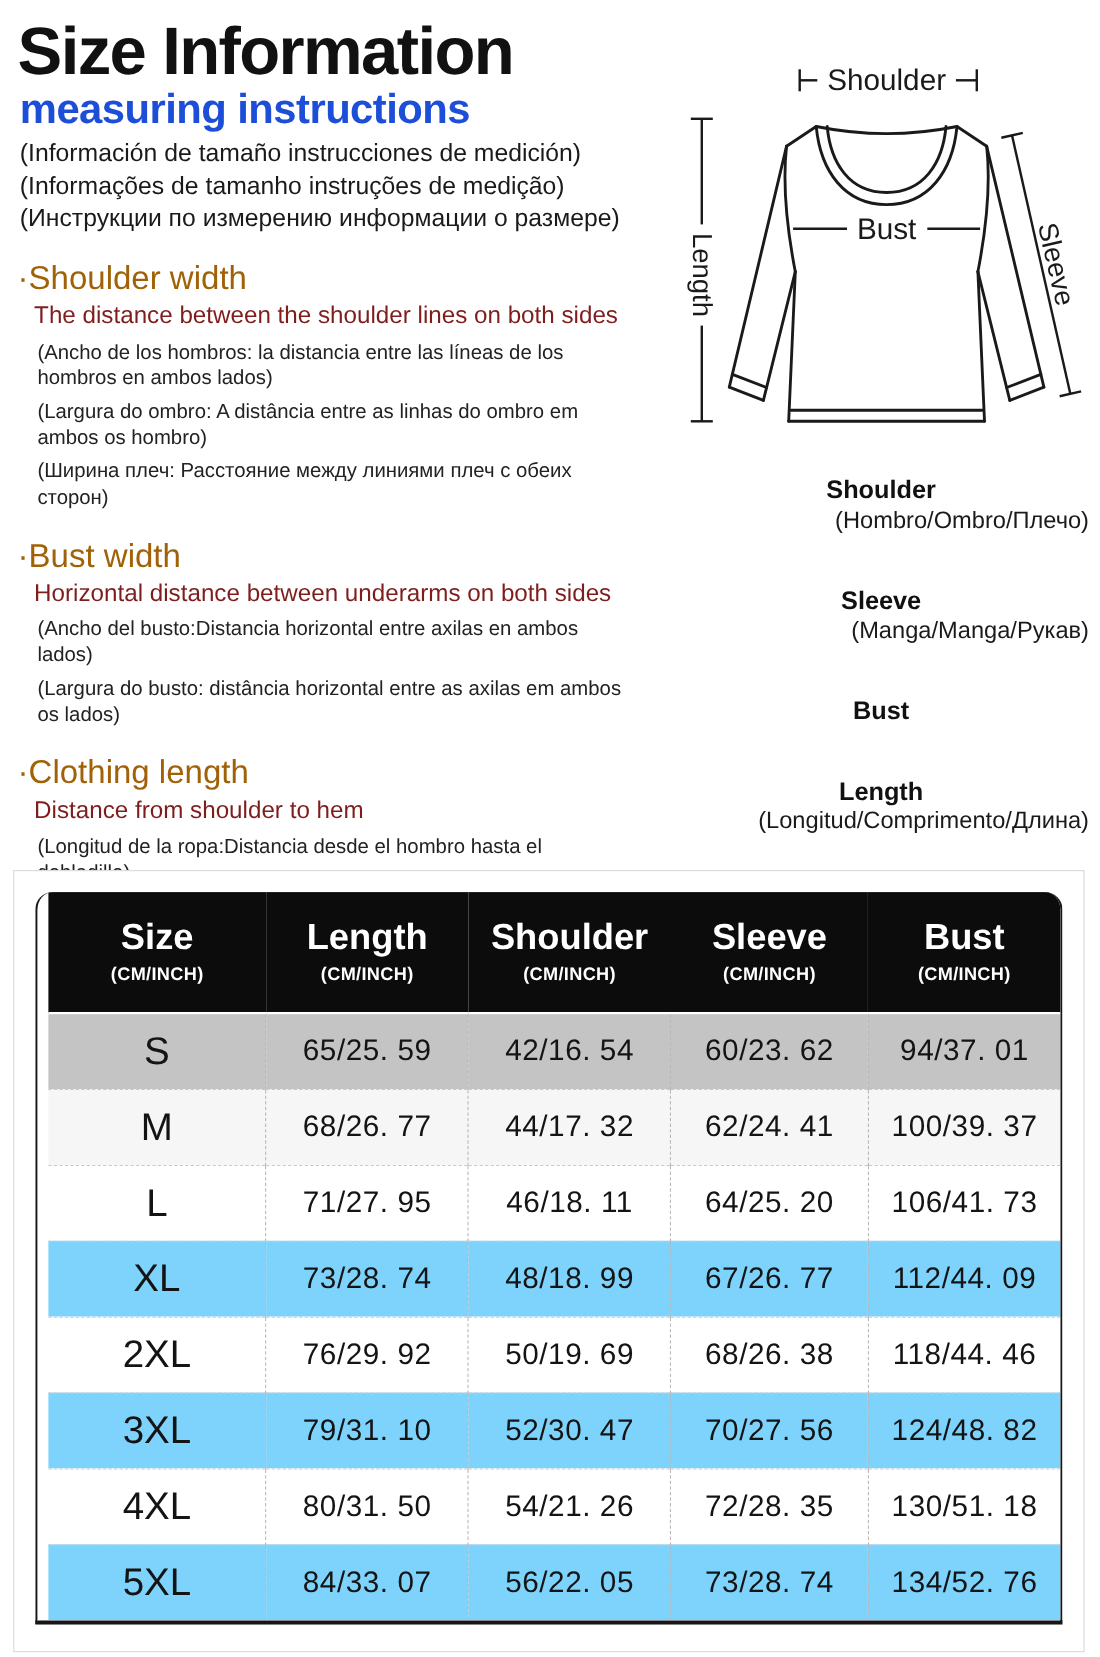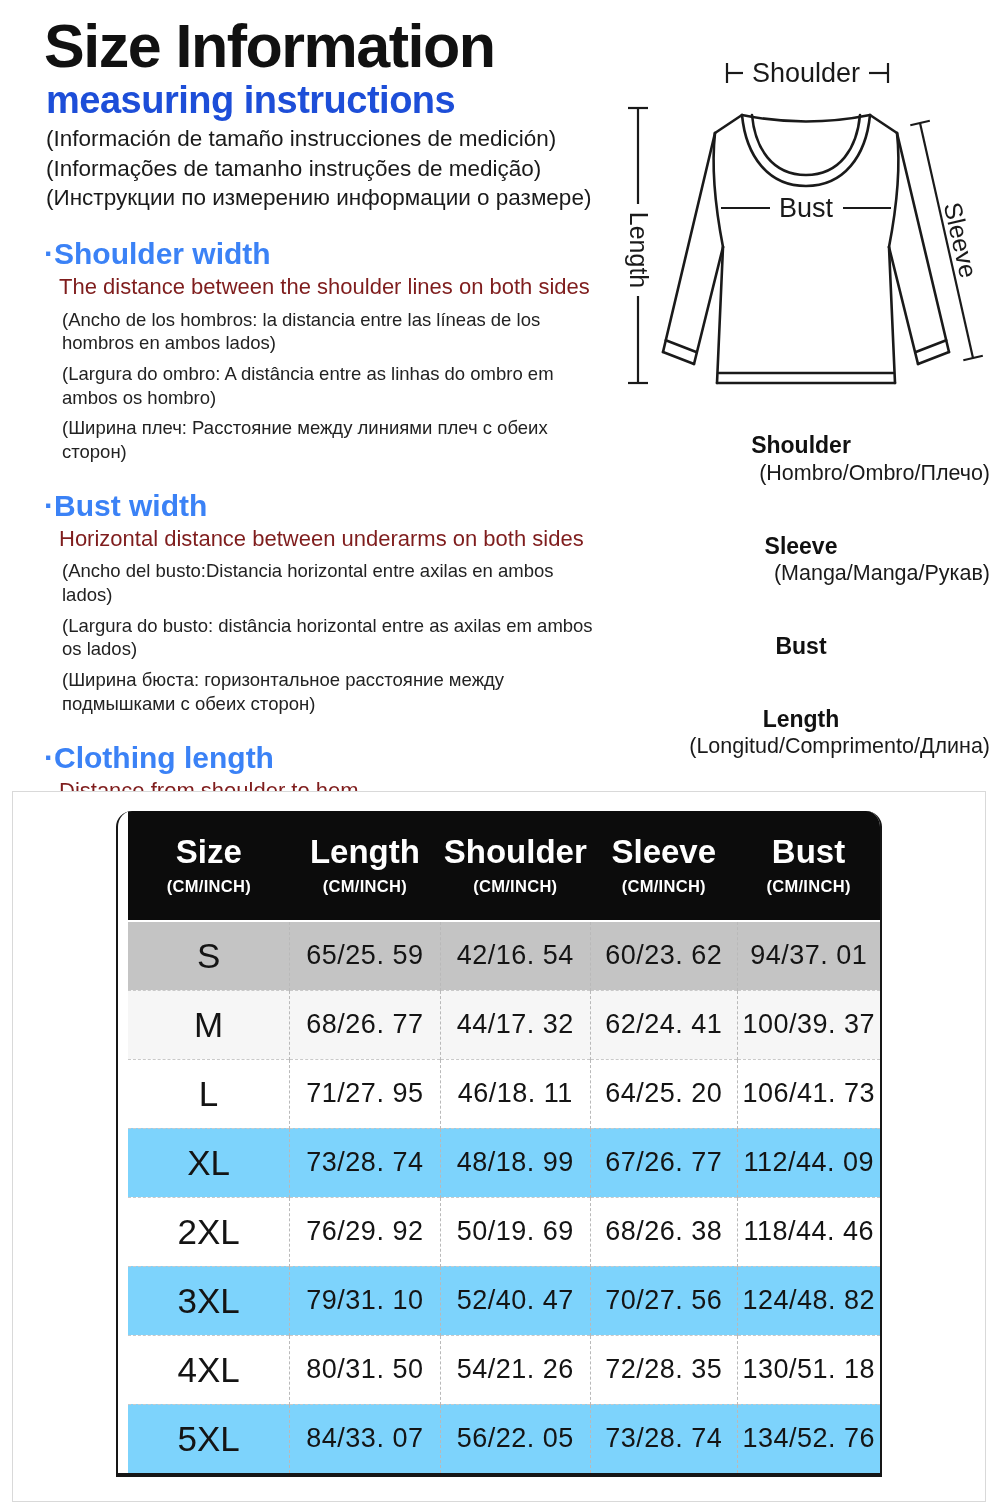--- a/index.html
+++ b/index.html
@@ -8,33 +8,33 @@
     position: relative;
     width: 1000px;
     height: 1506px;
     background: #ffffff;
     color: #141414;
     font-family: "Liberation Sans", sans-serif;
     overflow: hidden;
   }
 
   
-  .left-col { position: absolute; left: 16px; top: 12px; width: 578px; margin-left: 28px; }
+  .left-col { position: absolute; left: 16px; top: 12px; width: 578px; }
   .page-title {
     margin: 0; font-size: 61px; font-weight: bold;
     letter-spacing: -1.5px; line-height: 1.12; color: #111;
   }
   .page-subtitle {
     margin: 0 0 4px 2px; font-size: 38px; font-weight: bold;
     letter-spacing: -0.5px; line-height: 1.08; color: #1d4ed8;
   }
   .trans-line { margin: 2px 0 0 2px; font-size: 22.5px; line-height: 1.22; color: #1a1a1a; }
 
   .measure-section { margin-top: 25px; }
-  .ms-title { margin: 0; font-size: 30px; font-weight: bold; color: #3b82f6; line-height: 1.15; }
+  .ms-title { margin: 0; font-size: 30px; font-weight: normal; color: #a16207; line-height: 1.15; }
   .ms-bullet { font-size: 30px; }
   .ms-desc { margin: 3px 0 5px 15px; font-size: 22px; line-height: 1.2; color: #7f1d1d; }
   .ms-note { margin: 7px 0 0 18px; font-size: 18.5px; line-height: 1.28; color: #222; max-width: 545px; }
 
   
   .diagram { position: absolute; left: 600px; top: 20px; width: 390px; height: 400px; }
   .diagram path, .diagram line { fill: none; stroke: #1a1a1a; }
   .shirt-stroke { stroke-width: 2.6; stroke-linecap: round; stroke-linejoin: round; }
   .measure-stroke { stroke-width: 2.2; stroke-linecap: butt; }
   .diagram text { fill: #1a1a1a; font-family: "Liberation Sans", sans-serif; }
@@ -44,21 +44,21 @@
   .part-label { margin-bottom: 45px; }
   .pl-name { font-size: 23px; font-weight: bold; line-height: 1.2; color: #111; }
   .pl-trans { font-size: 21.5px; line-height: 1.3; color: #1a1a1a; text-align: right; }
 
   
   .table-box {
     position: absolute; left: 12px; top: 791px; width: 974px; height: 711px;
     border: 1px solid #d9d9d9; background: #fff;
   }
   .size-table {
-    width: 766px; margin: 19px auto 0;
+    width: 934px; margin: 19px auto 0;
     border: 2px solid #161616; border-top: none; border-bottom-width: 4px;
     border-radius: 16px 16px 0 0; overflow: hidden; padding-left: 10px;
   }
   table { width: 100%; border-collapse: collapse; table-layout: fixed; }
   col.c-size { width: 21.5%; } col.c-length { width: 20%; }
   col.c-shoulder { width: 20%; } col.c-sleeve { width: 19.5%; } col.c-bust { width: 19%; }
   thead th {
     background: #0c0c0c; color: #ffffff; height: 110px; padding: 0;
     border-bottom: 2px solid #ffffff; vertical-align: middle; text-align: center;
   }
@@ -94,21 +94,20 @@
       <p class="ms-note">(Ancho de los hombros: la distancia entre las líneas de los hombros en ambos lados)</p>
       <p class="ms-note">(Largura do ombro: A distância entre as linhas do ombro em ambos os hombro)</p>
       <p class="ms-note">(Ширина плеч: Расстояние между линиями плеч с обеих сторон)</p>
     </div>
 
     <div class="measure-section">
       <h3 class="ms-title"><span class="ms-bullet">·</span><span>Bust width</span></h3>
       <p class="ms-desc">Horizontal distance between underarms on both sides</p>
       <p class="ms-note">(Ancho del busto:Distancia horizontal entre axilas en ambos lados)</p>
       <p class="ms-note">(Largura do busto: distância horizontal entre as axilas em ambos os lados)</p>
-      <p class="ms-note">(Ширина бюста: горизонтальное расстояние между подмышками с обеих сторон)</p>
     </div>
 
     <div class="measure-section">
       <h3 class="ms-title"><span class="ms-bullet">·</span><span>Clothing length</span></h3>
       <p class="ms-desc">Distance from shoulder to hem</p>
       <p class="ms-note">(Longitud de la ropa:Distancia desde el hombro hasta el dobladillo)</p>
       <p class="ms-note">(Comprimento da roupa: Distância do ombro até a bainha)</p>
       <p class="ms-note">(Длина одежды: расстояние от плеча до края)</p>
     </div>
   </div>
@@ -257,21 +256,21 @@
           <tr class="shade-white">
             <td class="size-cell">2XL</td>
             <td>76/29. 92</td>
             <td>50/19. 69</td>
             <td>68/26. 38</td>
             <td>118/44. 46</td>
           </tr>
           <tr class="shade-light">
             <td class="size-cell">3XL</td>
             <td>79/31. 10</td>
-            <td>52/40. 47</td>
+            <td>52/30. 47</td>
             <td>70/27. 56</td>
             <td>124/48. 82</td>
           </tr>
           <tr class="shade-white">
             <td class="size-cell">4XL</td>
             <td>80/31. 50</td>
             <td>54/21. 26</td>
             <td>72/28. 35</td>
             <td>130/51. 18</td>
           </tr>

